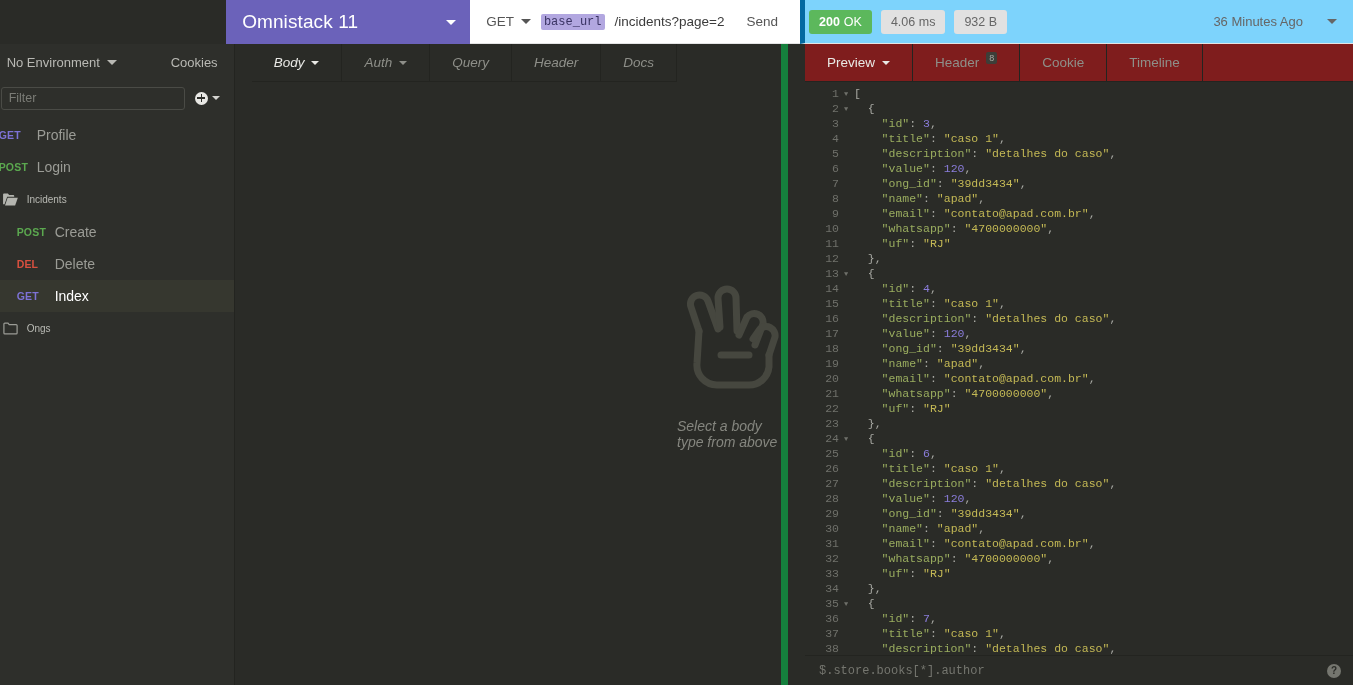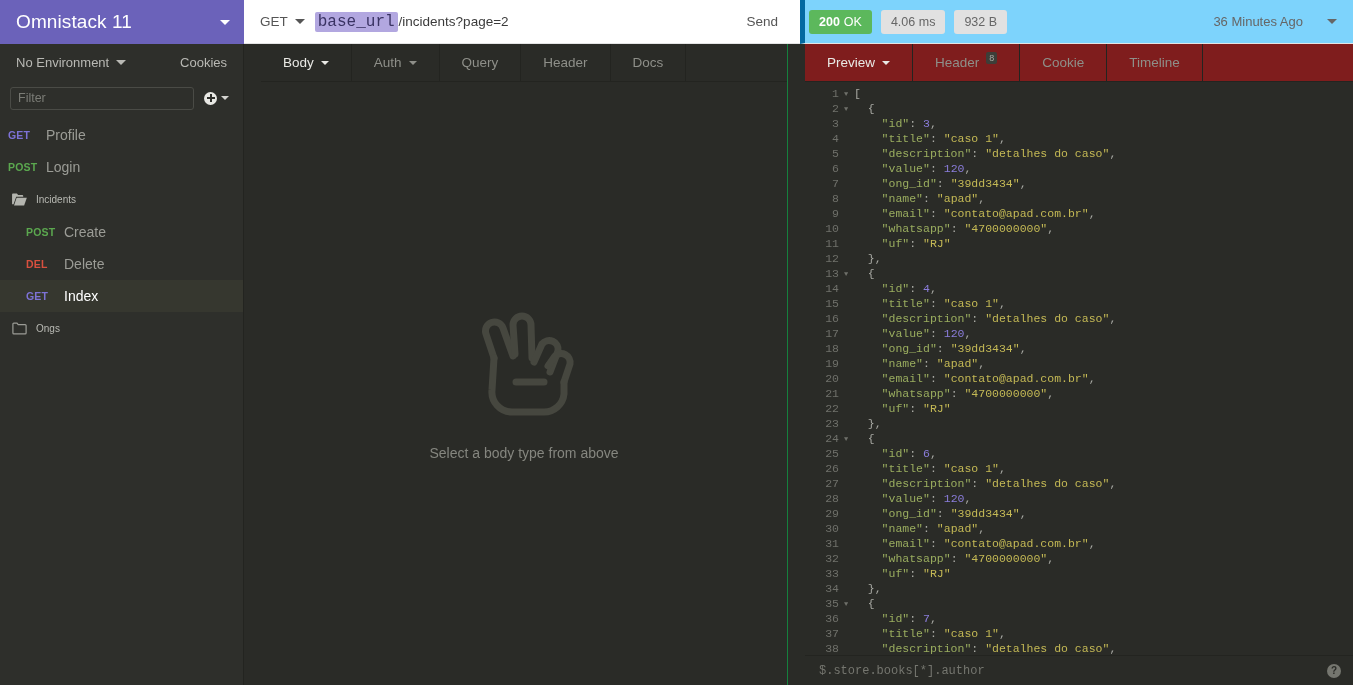--- a/index.html
+++ b/index.html
@@ -5,21 +5,21 @@
   * { box-sizing: border-box; margin: 0; padding: 0; }
   html, body {
     width: 1353px; height: 685px;
     overflow: hidden;
     background: #2a2b27;
     font-family: "Liberation Sans", sans-serif;
     font-size: 13px;
     color: #d4d4d0;
     -webkit-font-smoothing: antialiased;
   }
-  .app { display: flex; flex-direction: column; width: 1353px; height: 685px; }
+  .app { display: flex; flex-direction: column; width: 1353px; height: 685px; align-items: flex-end; }
 
   
   .topbar { display: flex; height: 44px; flex: 0 0 44px; }
 
   .ws-header {
     width: 244px; flex: 0 0 244px;
     background: #6b62ba;
     display: flex; align-items: center;
     padding: 0 14px 0 16px;
     cursor: pointer;
@@ -55,22 +55,22 @@
   .method-sel .caret { border-top-color: #555; }
   .url-field {
     flex: 1 1 auto; display: flex; align-items: center;
     font-size: 13.5px; color: #3b3b3b;
     min-width: 0; overflow: hidden; white-space: nowrap;
     cursor: text;
   }
   .tmpl-var {
     background: #b2a7e0; color: #3a3363;
     font-family: "Liberation Mono", monospace;
-    font-size: 16px; padding: 1px 3px; border-radius: 2px;
-    margin-right: 1px;
+    font-size: 12px; padding: 1px 3px; border-radius: 2px;
+    margin-right: 10px;
   }
   .send-btn {
     color: #555; font-size: 13.5px;
     padding: 0 22px; cursor: pointer; white-space: nowrap;
   }
 
   .statusbar {
     width: 553px; flex: 0 0 553px;
     background: #7dd3fc;
     border-left: 5px solid #0369a1;
@@ -160,22 +160,23 @@
     height: 33px; padding-left: 12px;
     cursor: pointer; font-size: 10px; color: #b4b5af;
   }
   .folder-item .fname { color: #b9bab4; }
   .folder-icon { width: 15px; height: 13px; display: block; }
 
   
   .reqpane {
     flex: 1 1 auto; min-width: 0;
     background: #2a2b27;
-    display: flex; flex-direction: column;
-    border-right: 1px solid #15803d;
+    display: flex; 
+    border-right: 7px solid #15803d;
+    font-style: italic;
   }
   .tabrow {
     display: flex; align-items: stretch;
     height: 38px; flex: 0 0 38px;
     border-bottom: 1px solid #232420;
   }
   .tab {
     display: flex; align-items: center; gap: 7px;
     padding: 0 22px;
     font-size: 13.5px; color: #8e8f89;

